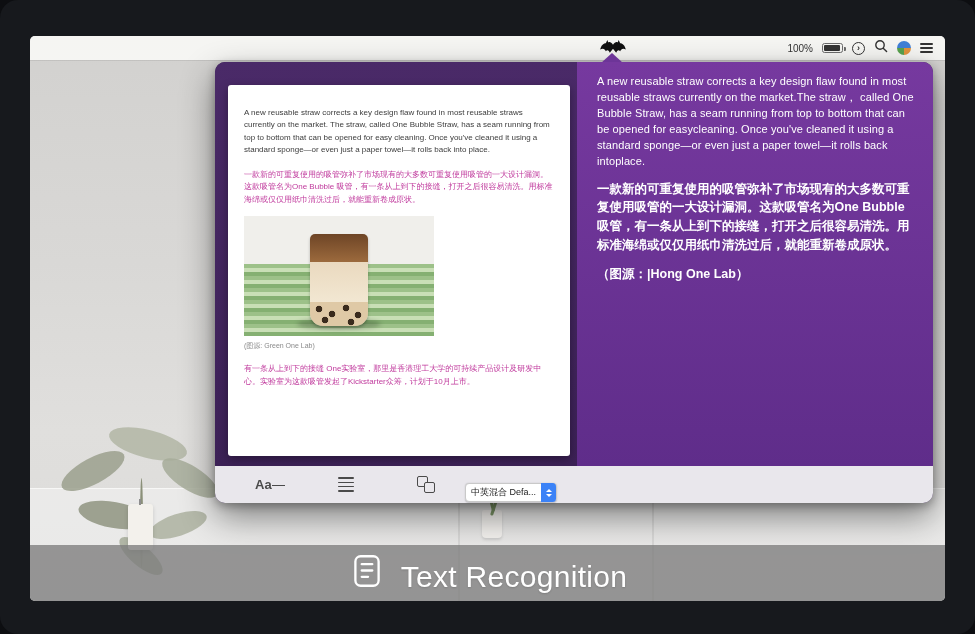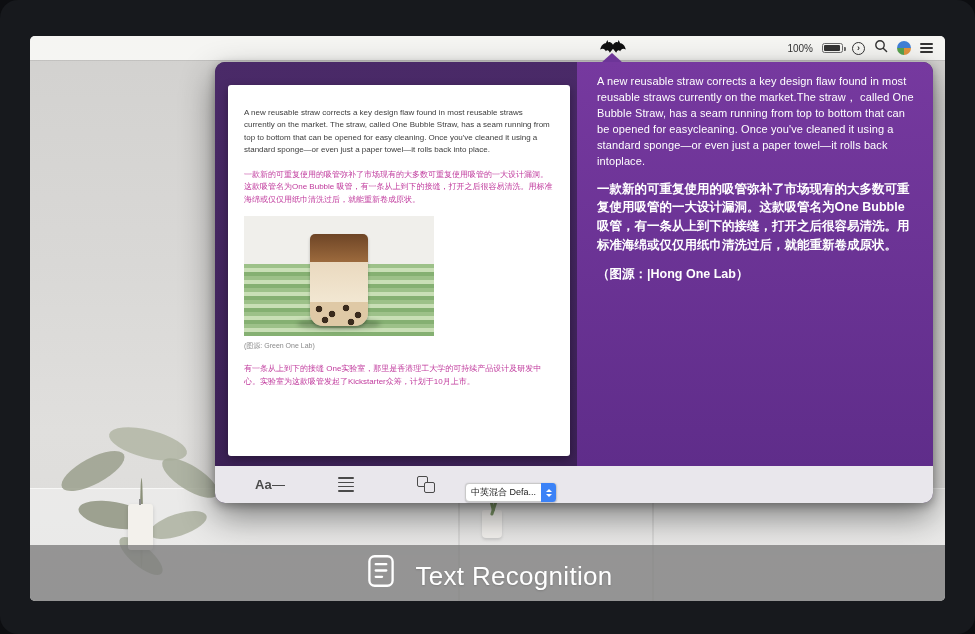--- a/index.html
+++ b/index.html
@@ -103,21 +103,21 @@
                  border: 0.5px solid #c9c9c9; box-shadow: 0 0.5px 1.5px rgba(0,0,0,.18); display: flex; align-items: center; cursor: pointer; margin-top: 8px; }
   .lang-label { flex: 1; font-size: 9px; color: #222; padding: 0 3px 0 5px; white-space: nowrap; overflow: hidden; }
   .lang-stepper { width: 15px; height: 19px; background: #3b82f7; border-radius: 0 3.5px 3.5px 0;
                   display: flex; flex-direction: column; align-items: center; justify-content: center; gap: 2px; }
   .lang-stepper .up { width: 0; height: 0; border-left: 3px solid transparent; border-right: 3px solid transparent; border-bottom: 3.5px solid #fff; }
   .lang-stepper .down { width: 0; height: 0; border-left: 3px solid transparent; border-right: 3px solid transparent; border-top: 3.5px solid #fff; }
 
   
   .overlay-bar { position: absolute; left: 0; right: 0; top: 509px; height: 56px; background: rgba(124,124,124,0.78);
                  display: flex; align-items: center; justify-content: center; gap: 15px; z-index: 30; }
-  .overlay-title { font-size: 26px; color: #fff; letter-spacing: .3px; text-shadow: 0 1px 2px rgba(0,0,0,.15); margin-top: 7px; }
+  .overlay-title { font-size: 30px; color: #fff; letter-spacing: .3px; text-shadow: 0 1px 2px rgba(0,0,0,.15); margin-top: 7px; }
 </style>
 </head>
 <body>
 
 <div class="bezel">
   <div class="screen">
 
     <div class="wainscot"></div>
     <div class="door-seam seam-1"></div>
     <div class="door-seam seam-2"></div>

